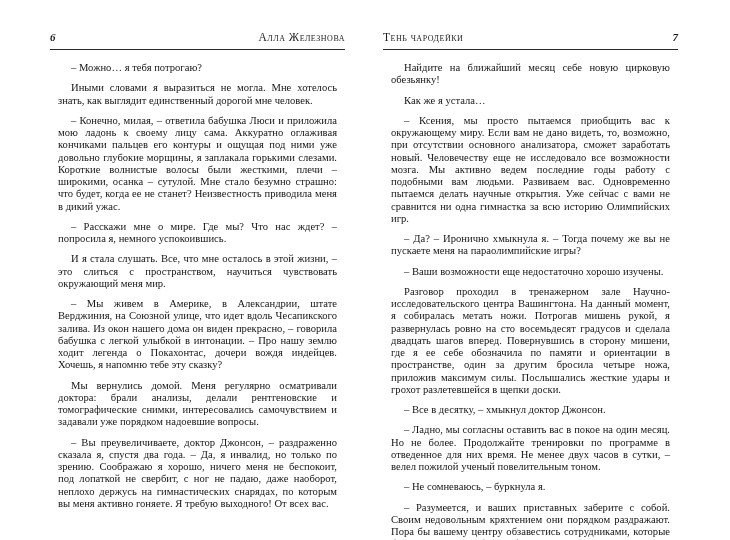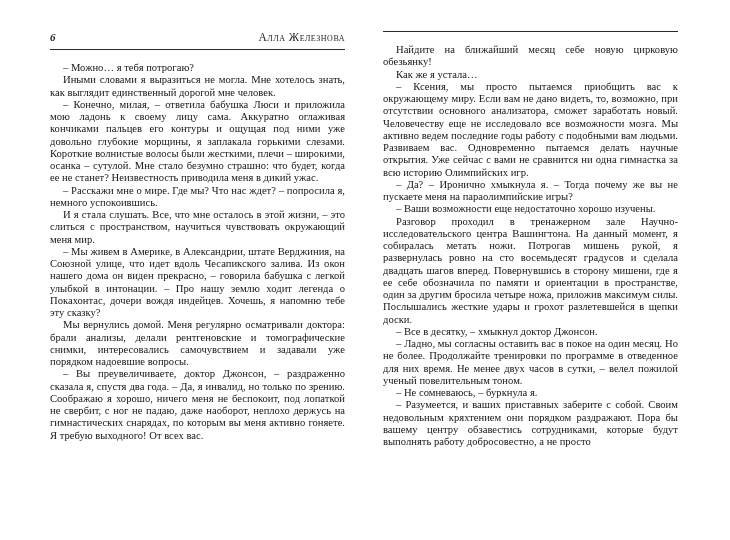--- a/index.html
+++ b/index.html
@@ -72,21 +72,21 @@
   .body-text {
     font-size: 10.6px;
     line-height: 12.25px;
     text-align: justify;
     text-justify: inter-word;
     hyphens: manual;
     color: #151515;
   }
 
   .body-text p {
-    margin: 0;
+    margin: 8px;
     text-indent: 13px;
   }
 
   
   #spread {
     -webkit-font-smoothing: antialiased;
   }
 </style>
 </head>
 <body>
@@ -113,20 +113,24 @@
         <p>Мы вернулись домой. Меня регулярно осматривали доктора: брали анализы, делали рентгеновские и томографические снимки, интересовались самочувствием и задавали уже порядком надоевшие вопросы.</p>
         <p>– Вы преувеличиваете, доктор Джонсон, – раздраженно сказала я, спустя два года. – Да, я инвалид, но только по зрению. Соображаю я хорошо, ничего меня не беспокоит, под лопаткой не свербит, с ног не падаю, даже наоборот, неплохо держусь на гимнастических снарядах, по которым вы меня активно гоняете. Я требую выходного! От всех вас.</p>
       </div>
 
     </div>
   </div>
 
   <div class="page" id="page-right">
     <div class="page-inner">
 
+      <div class="running-head">
+        <span class="rh-left rh-title">Тень чародейки</span>
+        <span class="rh-right folio">7</span>
+      </div>
 
       <div class="head-rule"></div>
 
       <div class="body-text">
         <p>Найдите на ближайший месяц себе новую цирковую обезьянку!</p>
         <p>Как же я устала…</p>
         <p>– Ксения, мы просто пытаемся приобщить вас к окружающему миру. Если вам не дано видеть, то, возможно, при отсутствии основного анализатора, сможет заработать новый. Человечеству еще не исследовало все возможности мозга. Мы активно ведем последние годы работу с подобными вам людьми. Развиваем вас. Одновременно пытаемся делать научные открытия. Уже сейчас с вами не сравнится ни одна гимнастка за всю историю Олимпийских игр.</p>
         <p>– Да? – Иронично хмыкнула я. – Тогда почему же вы не пускаете меня на параолимпийские игры?</p>
         <p>– Ваши возможности еще недостаточно хорошо изучены.</p>
         <p>Разговор проходил в тренажерном зале Научно-исследовательского центра Вашингтона. На данный момент, я собиралась метать ножи. Потрогав мишень рукой, я развернулась ровно на сто восемьдесят градусов и сделала двадцать шагов вперед. Повернувшись в сторону мишени, где я ее себе обозначила по памяти и ориентации в пространстве, один за другим бросила четыре ножа, приложив максимум силы. Послышались жесткие удары и грохот разлетевшейся в щепки доски.</p>

